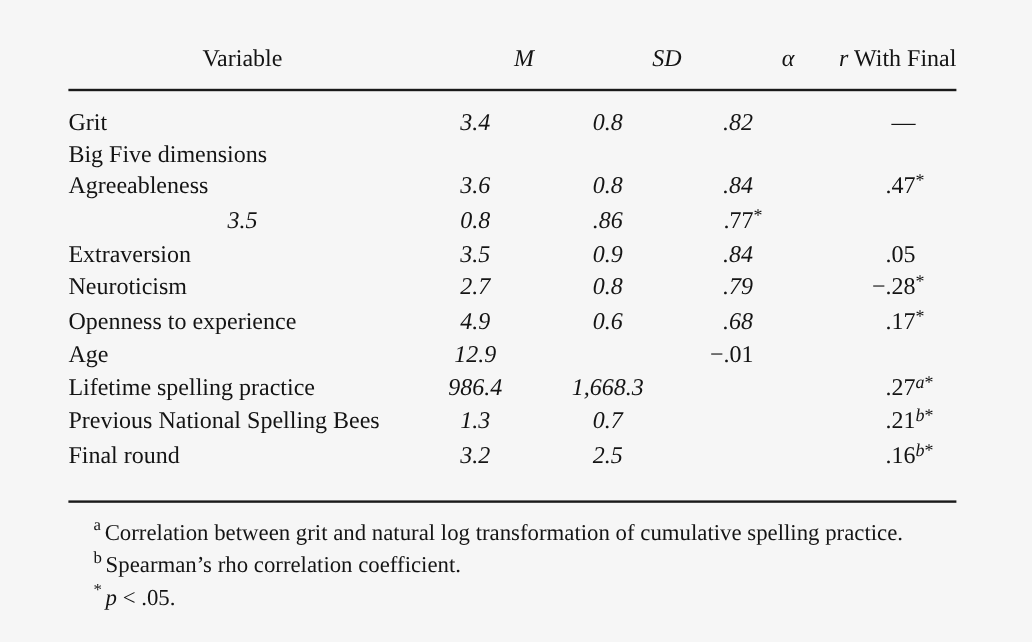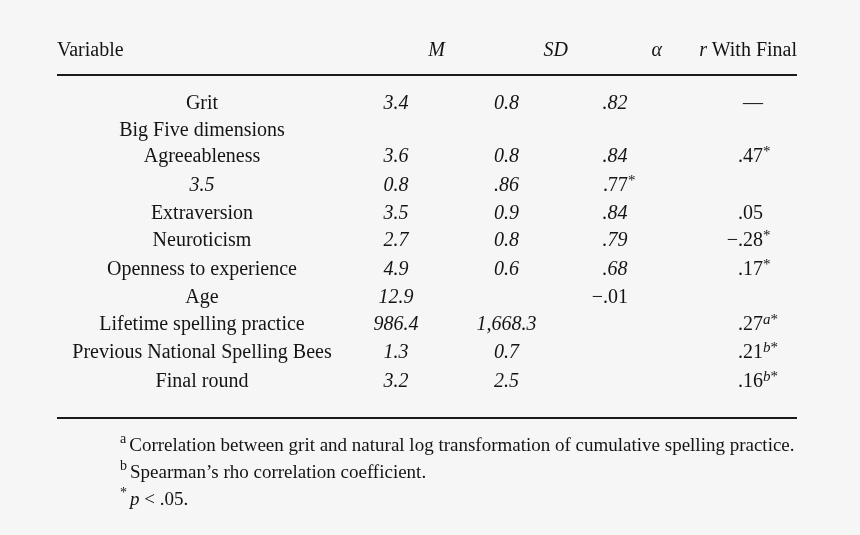--- a/index.html
+++ b/index.html
@@ -24,53 +24,53 @@
   .thead, .trow {
     display: grid;
     grid-template-columns: 290px 98px 123px 94px 135px;
   }
   .thead {
     margin-top: 34px;
     line-height: 30px;
     font-size: 20px;
   }
   .h { text-align: right; }
-  .h-var { text-align: left; }
+  .h-var { text-align: center; }
   .h i { font-style: italic; }
   .rule {
     height: 2px;
     background: #1a1a1a;
     width: 740px;
   }
   .rule-header { margin-top: 10px; }
   .rule-bottom { margin-top: 21px; }
   .tbody {
     padding-top: 13px;
     font-size: 20px;
   }
   .trow { line-height: 26.6px; }
-  .cv { text-align: center; white-space: nowrap; }
+  .cv { text-align: left; white-space: nowrap; }
   .cn { text-align: center; font-style: italic; }
   .cr { text-align: right; padding-right: 14px; white-space: nowrap; }
   .rsup {
     display: inline-block;
     width: 20px;
     text-align: left;
     font-size: 15px;
     position: relative;
     top: -6px;
   }
   .rsup i { font-style: italic; }
   .footnotes {
     margin-top: 12px;
     padding-left: 21px;
     font-size: 19px;
     line-height: 27px;
   }
-  .fnote { white-space: nowrap; margin-left: 42px; }
+  .fnote { white-space: nowrap; }
   .fmark {
     font-size: 14px;
     line-height: 0;
     padding-right: 3px;
   }
   .fnote i { font-style: italic; }
 </style>
 </head>
 <body style="background: rgb(246, 246, 246); color: rgb(20, 20, 20);">
 

